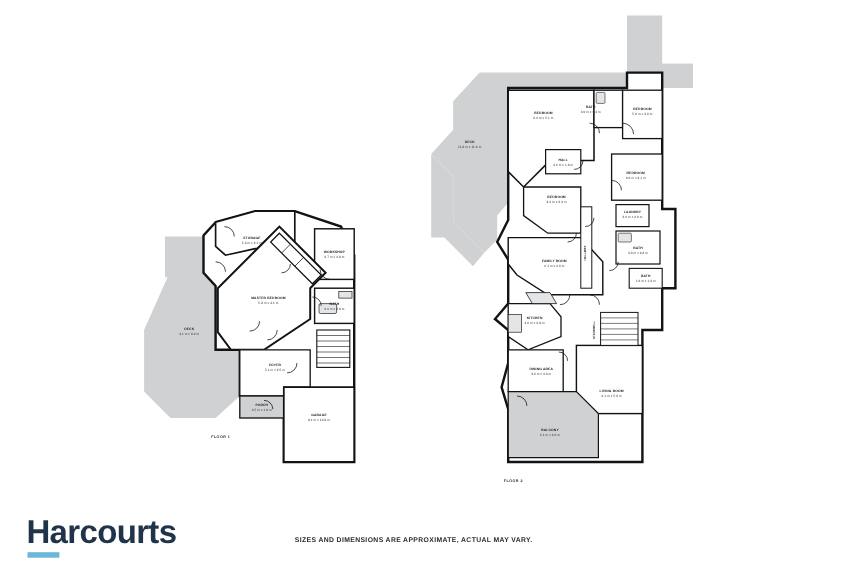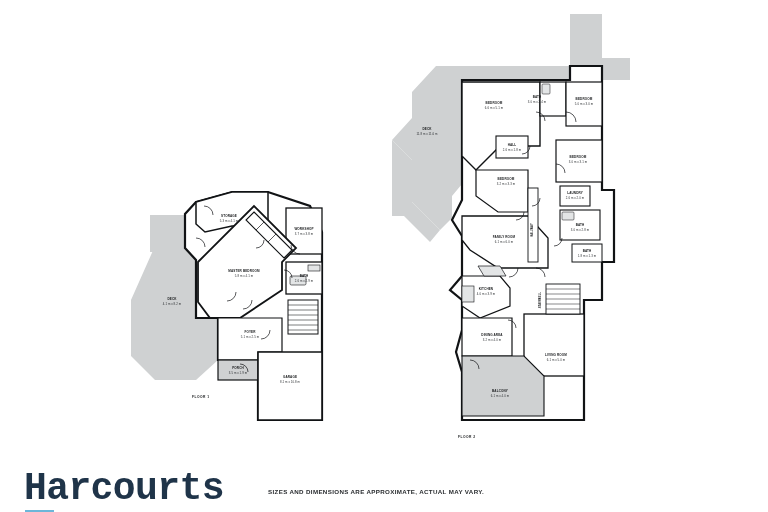--- a/index.html
+++ b/index.html
@@ -63,22 +63,22 @@
     left: 0; top: 462px;
     width: 768px; height: 50px;
     background: #ffffff;
   }
   #brand-logo {
     position: absolute;
     left: 24px; top: 8px;
     user-select: none;
   }
   #brand-wordmark {
-    font-family: Liberation Mono, monospace;
-    font-size: 38px;
+    font-family: Liberation Sans, sans-serif;
+    font-size: 30px;
     font-weight: 700;
     letter-spacing: -0.6px;
     line-height: 1;
     color: #1f3449;
   }
   #brand-underline {
     margin-top: 2px;
     margin-left: 1px;
     width: 29px;
     height: 5px;

